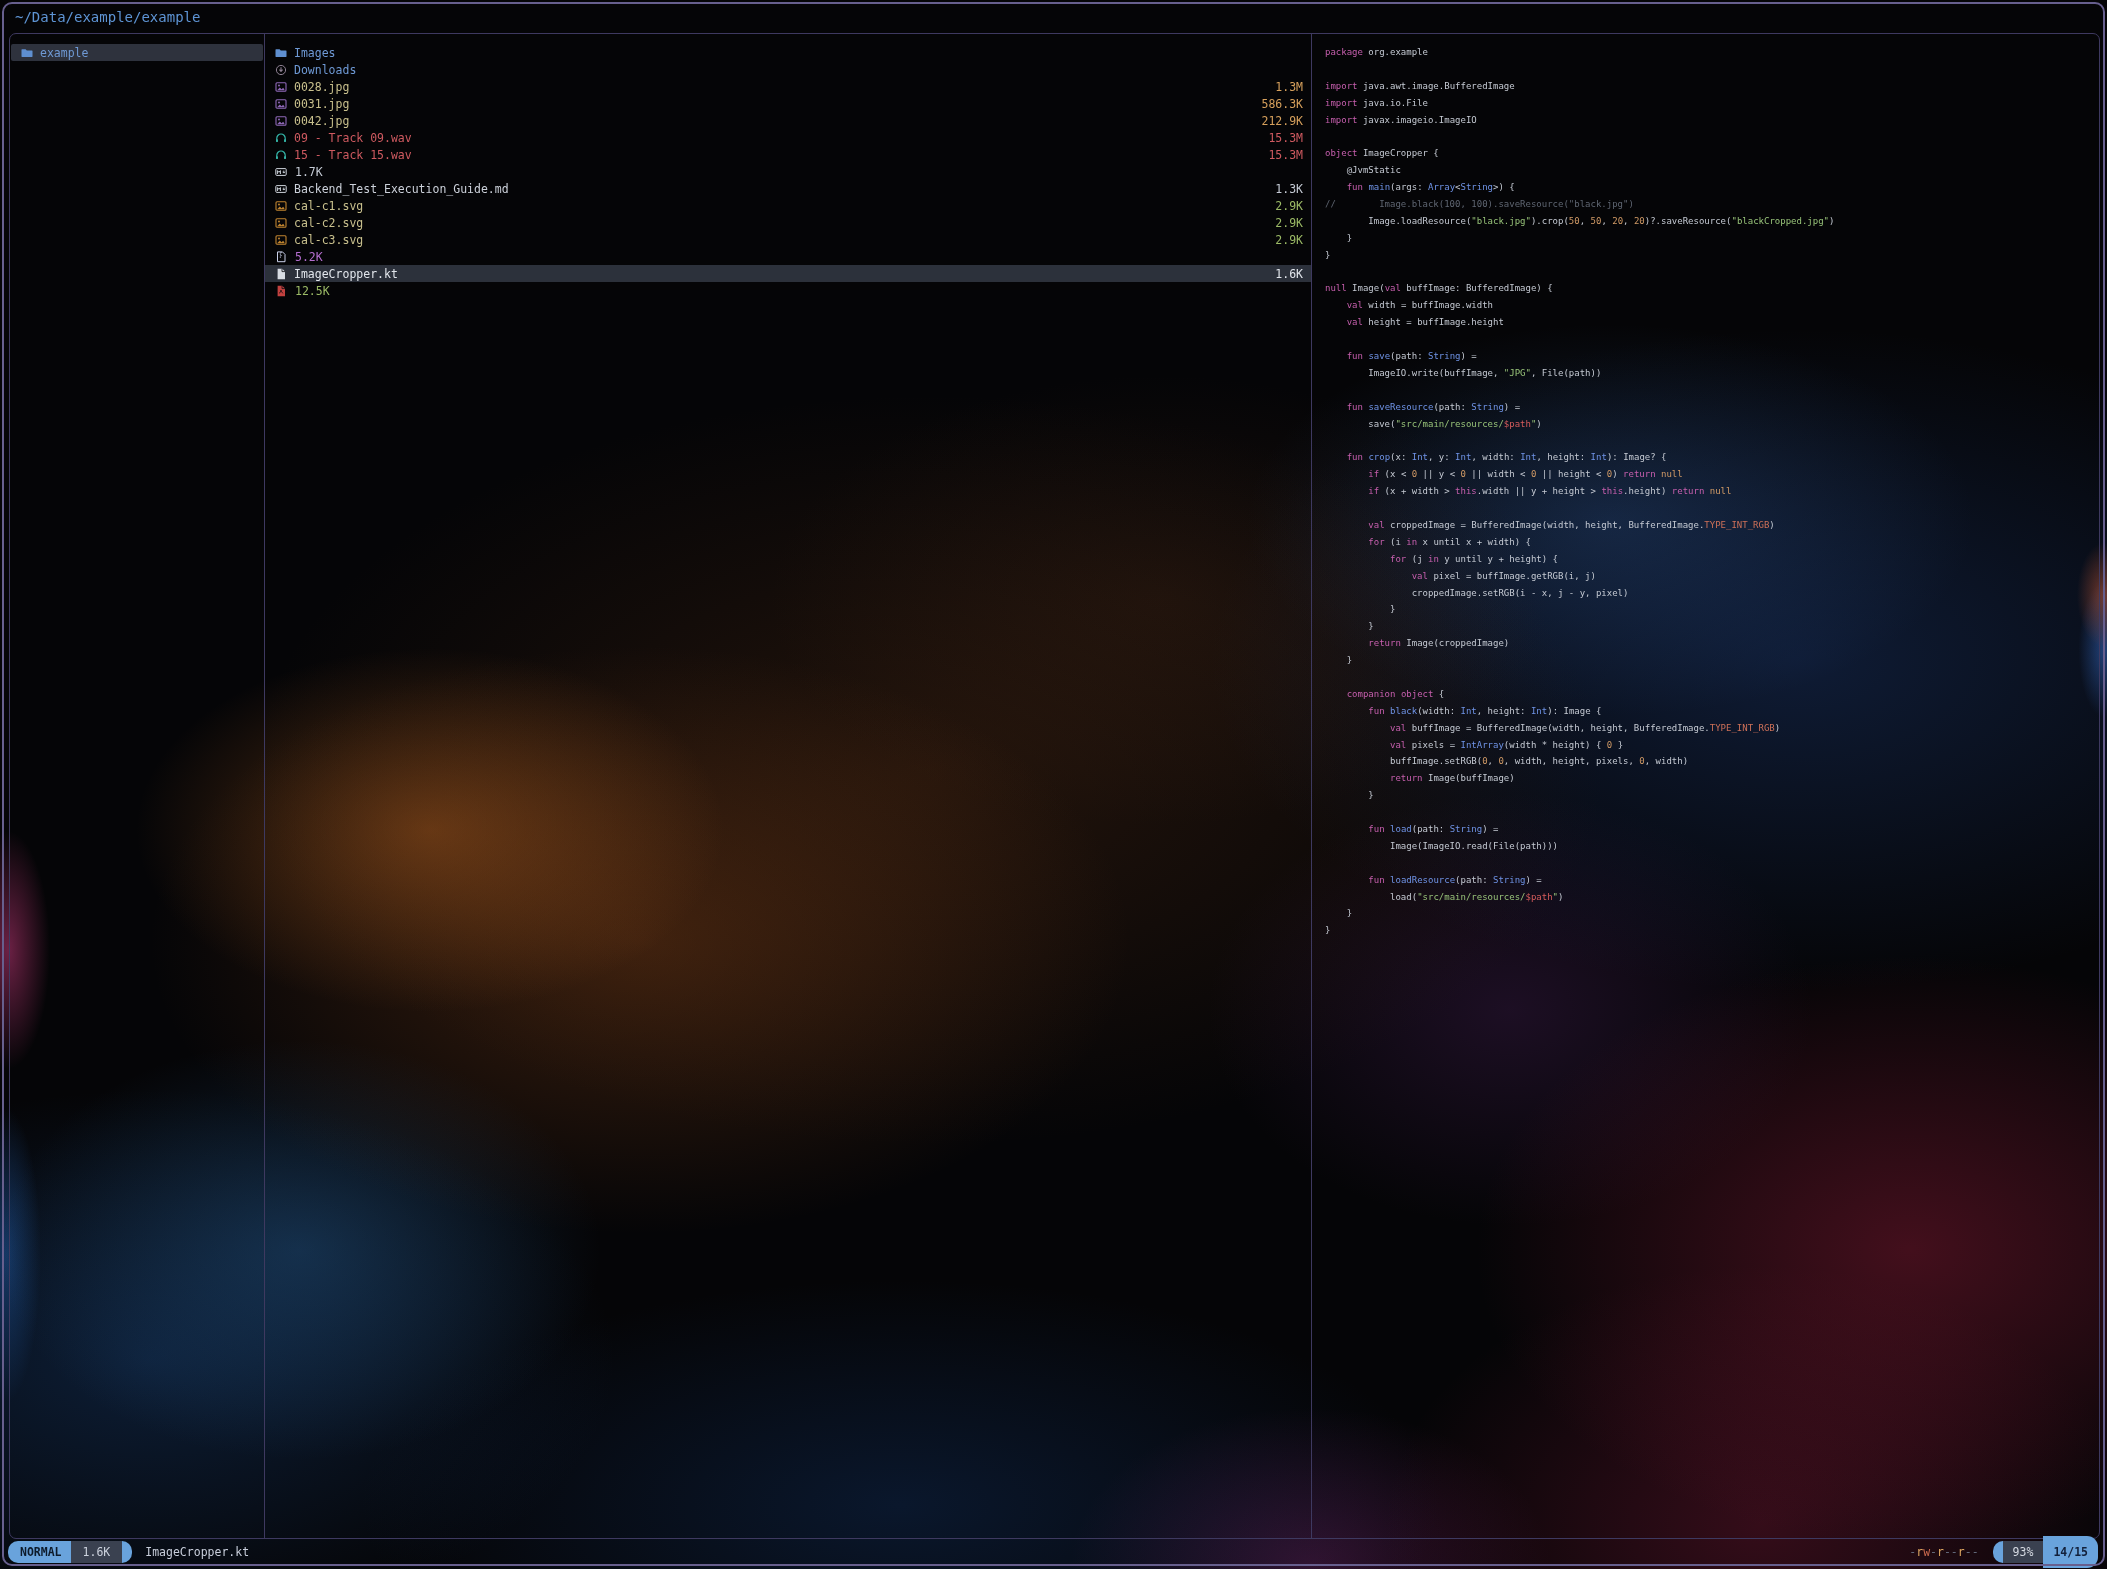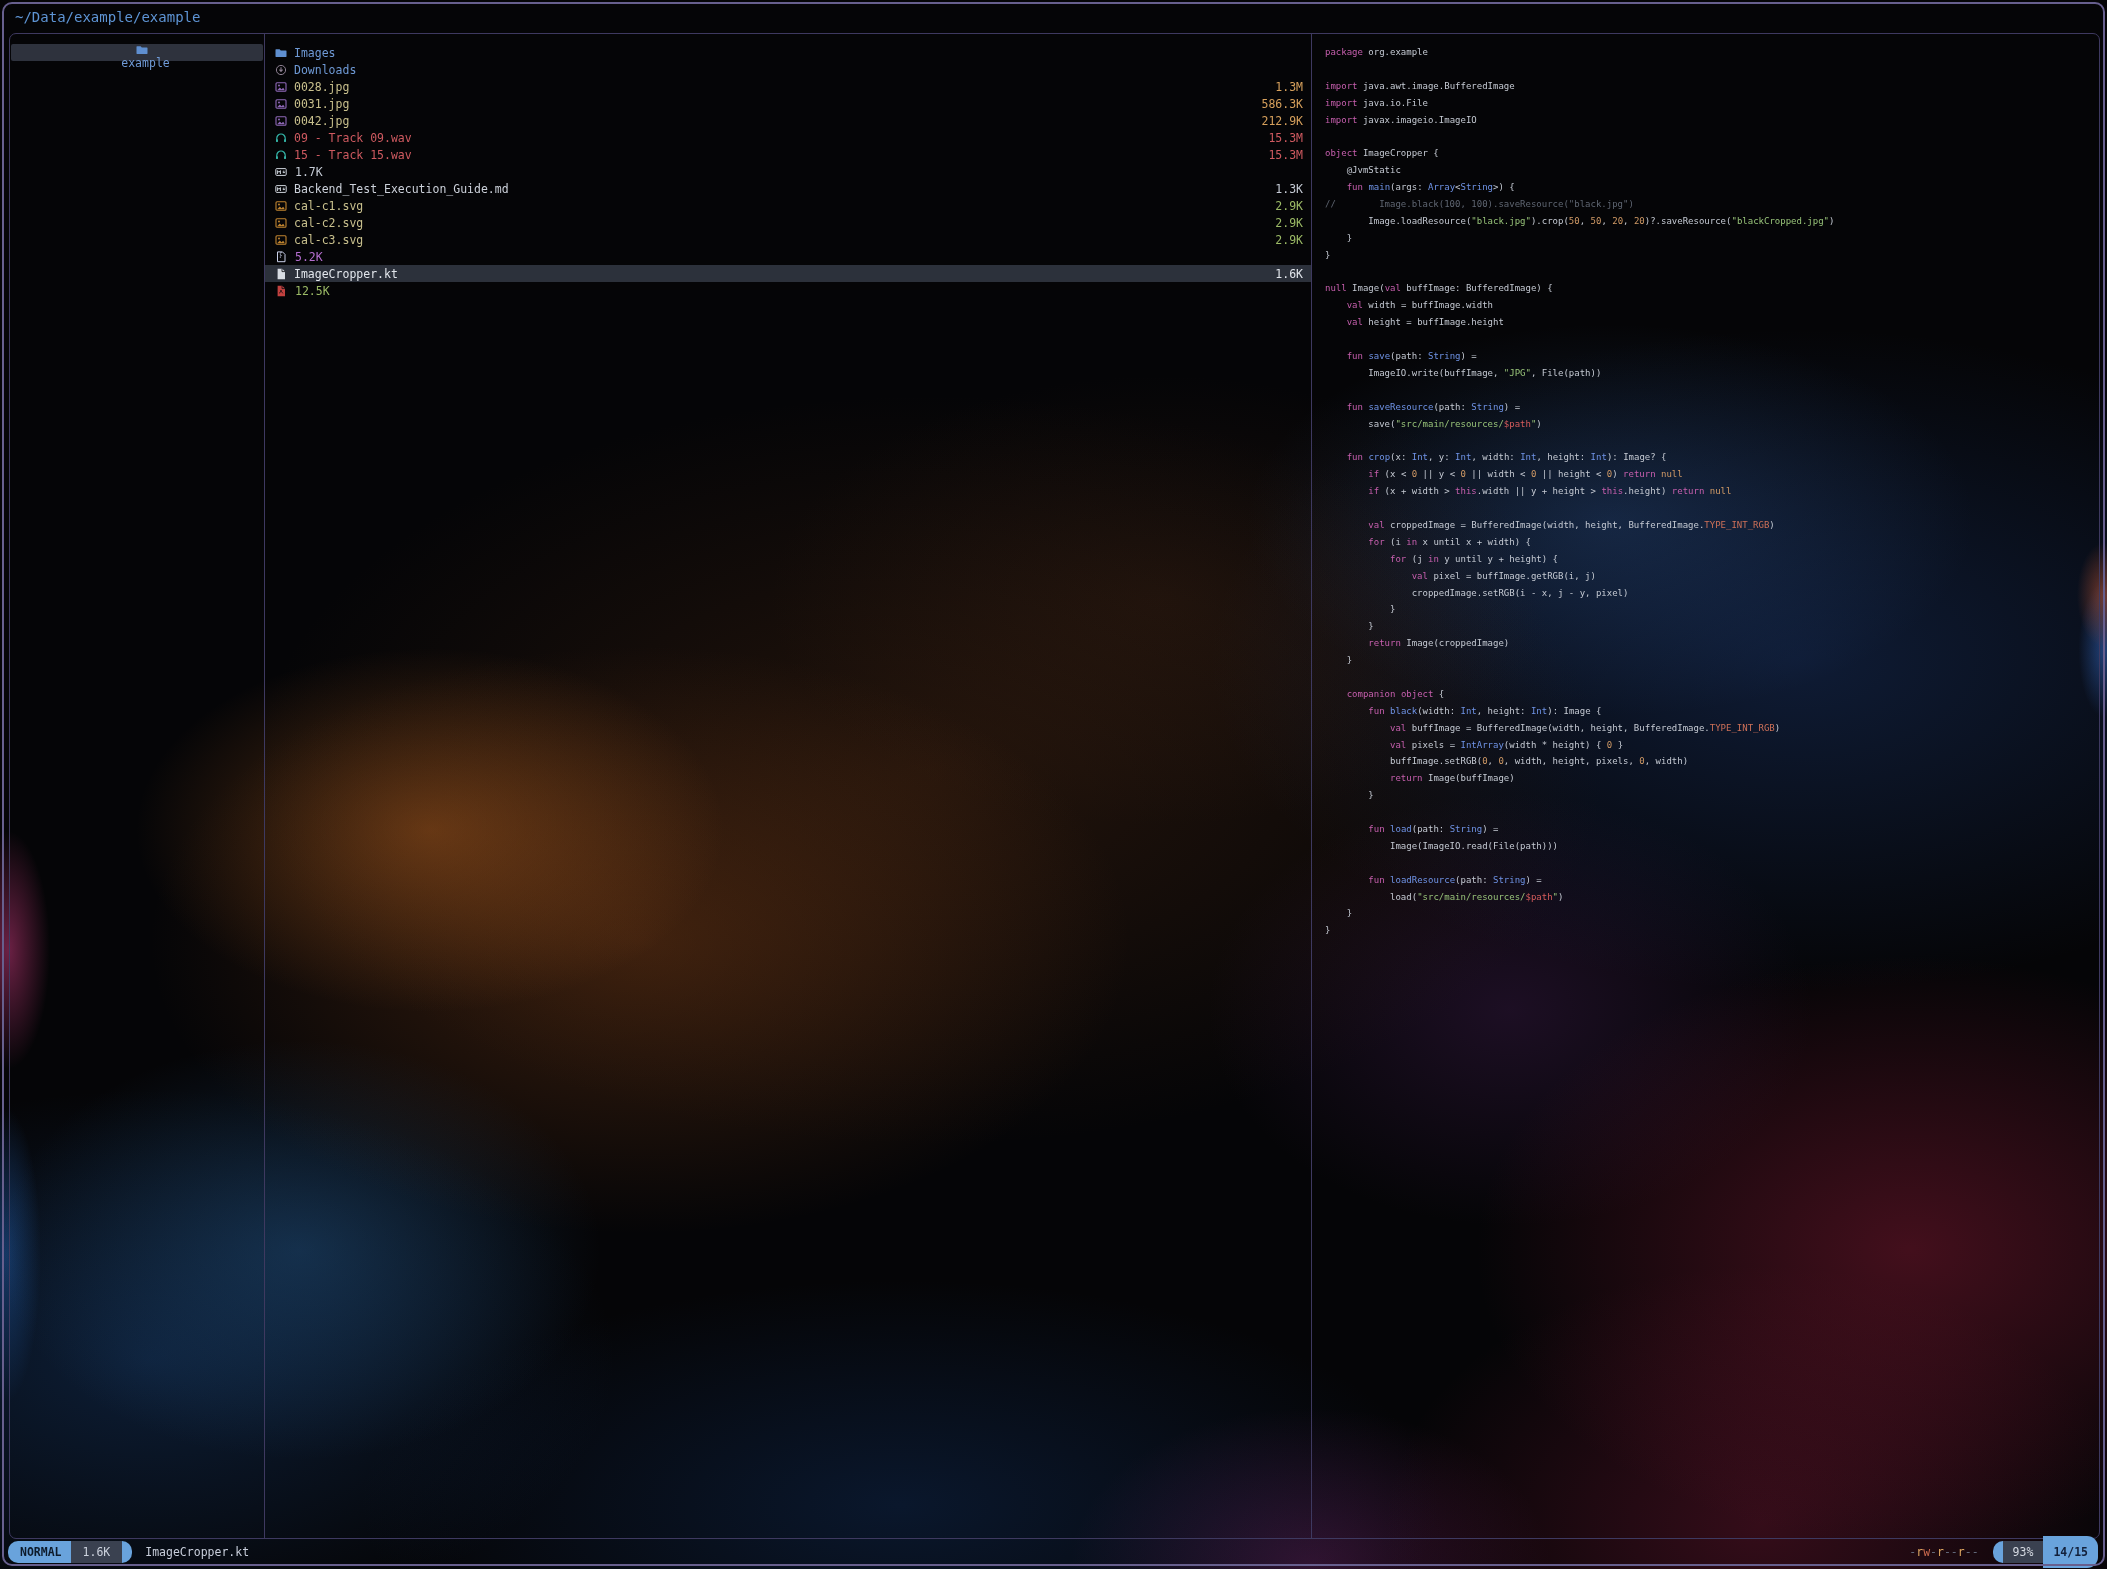--- a/index.html
+++ b/index.html
@@ -35,21 +35,21 @@
     border:1px solid #3e3960;border-radius:7px;}
   .pane-sep{position:absolute;top:0;bottom:0;width:1px;background:#3e3960;}
   .sep-1{left:254px}.sep-2{left:1301px}
   
   .parent-pane{position:absolute;left:0;top:10px;width:254px;bottom:4px;overflow:hidden;}
   .files-pane{position:absolute;left:255px;top:10px;width:1046px;bottom:4px;overflow:hidden;}
   .preview-pane{position:absolute;left:1302px;top:10px;right:1px;bottom:4px;overflow:hidden;
     padding-left:13px;}
   .file-row,.parent-row{display:flex;align-items:center;height:17px;font-size:11.5px;}
   .parent-row{margin:0 1px;padding-left:10px;border-radius:2px;}
-  .parent-row.selected{background:#2e323d;flex-direction:column;}
+  .parent-row.selected{background:#2e323d;}
   .parent-row .row-name{color:#6f9ad6;margin-left:7px;}
   .file-row{padding-left:10px;padding-right:8px;}
   .file-row.selected{background:#2c313b;}
   .row-icon{width:12px;height:12px;flex:0 0 12px;display:inline-block;}
   .row-icon svg{width:12px;height:12px;display:block;}
   .file-name{margin-left:7px;white-space:pre;overflow:hidden;text-overflow:ellipsis;flex:1;}
   .file-size{margin-left:8px;white-space:pre;}
   
   .kind-downloads .row-icon{color:#8d7f91}.kind-downloads .file-name{color:#6f9ad6}
   .kind-folder .row-icon{color:#5f8fd0}.kind-folder .file-name{color:#6f9ad6}

